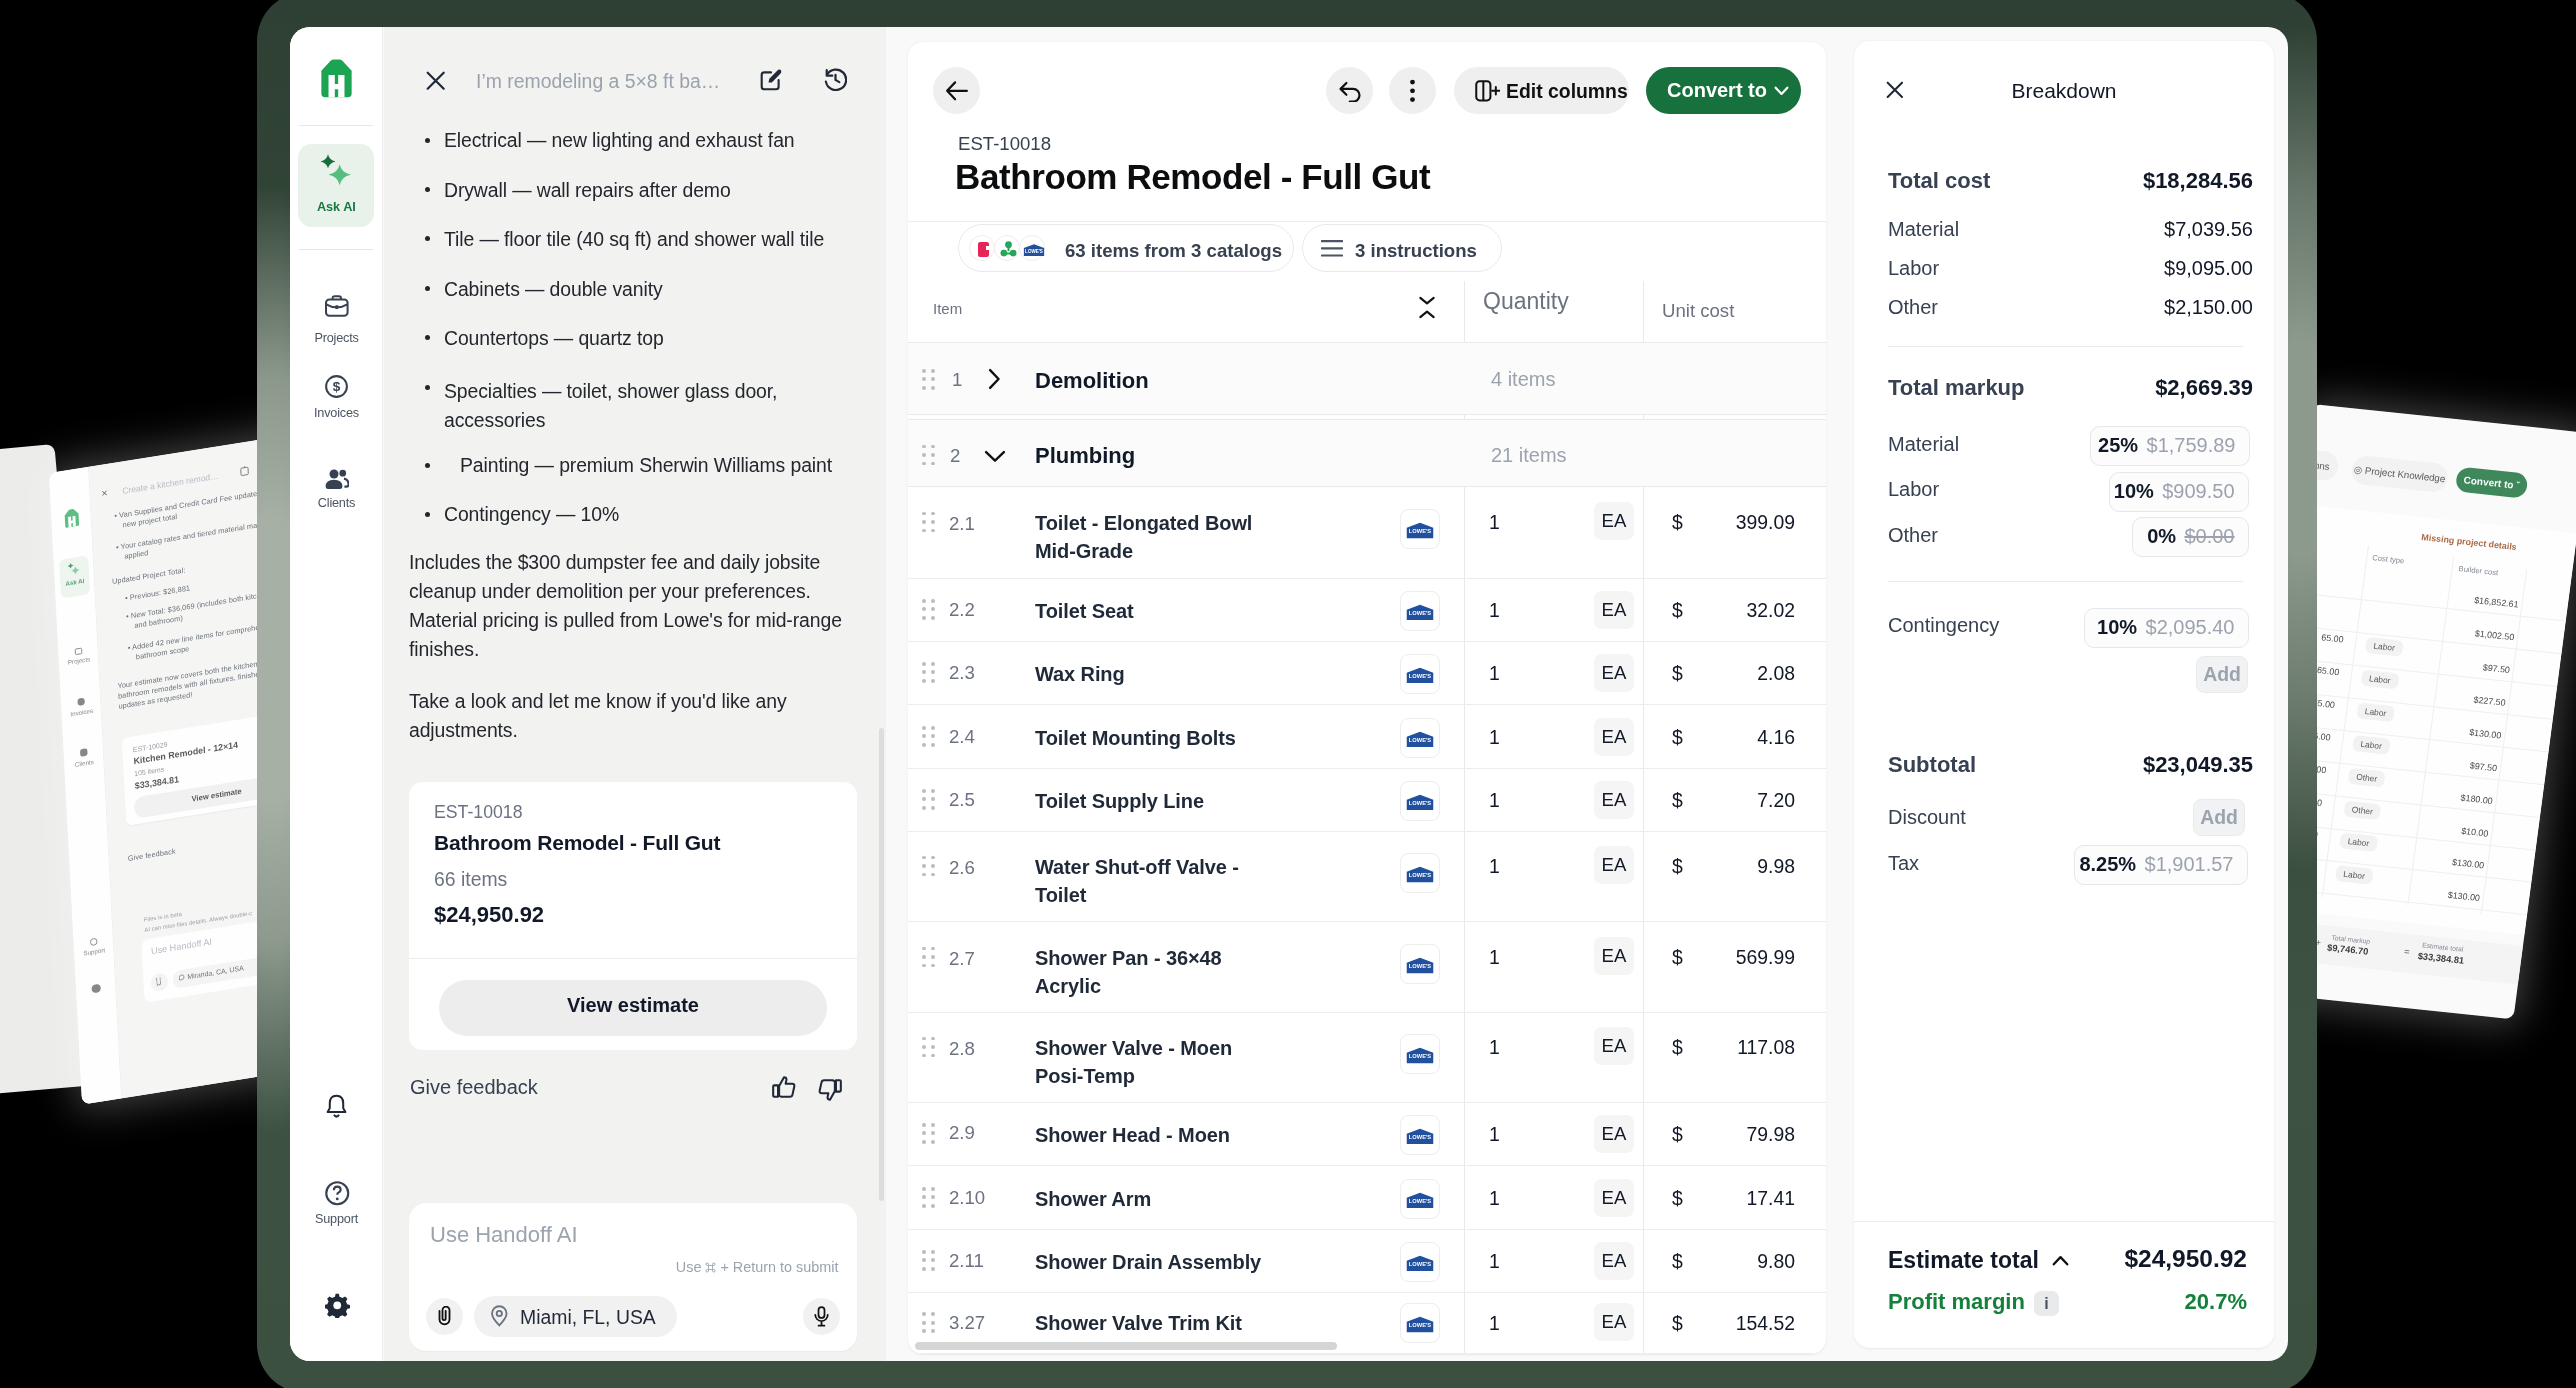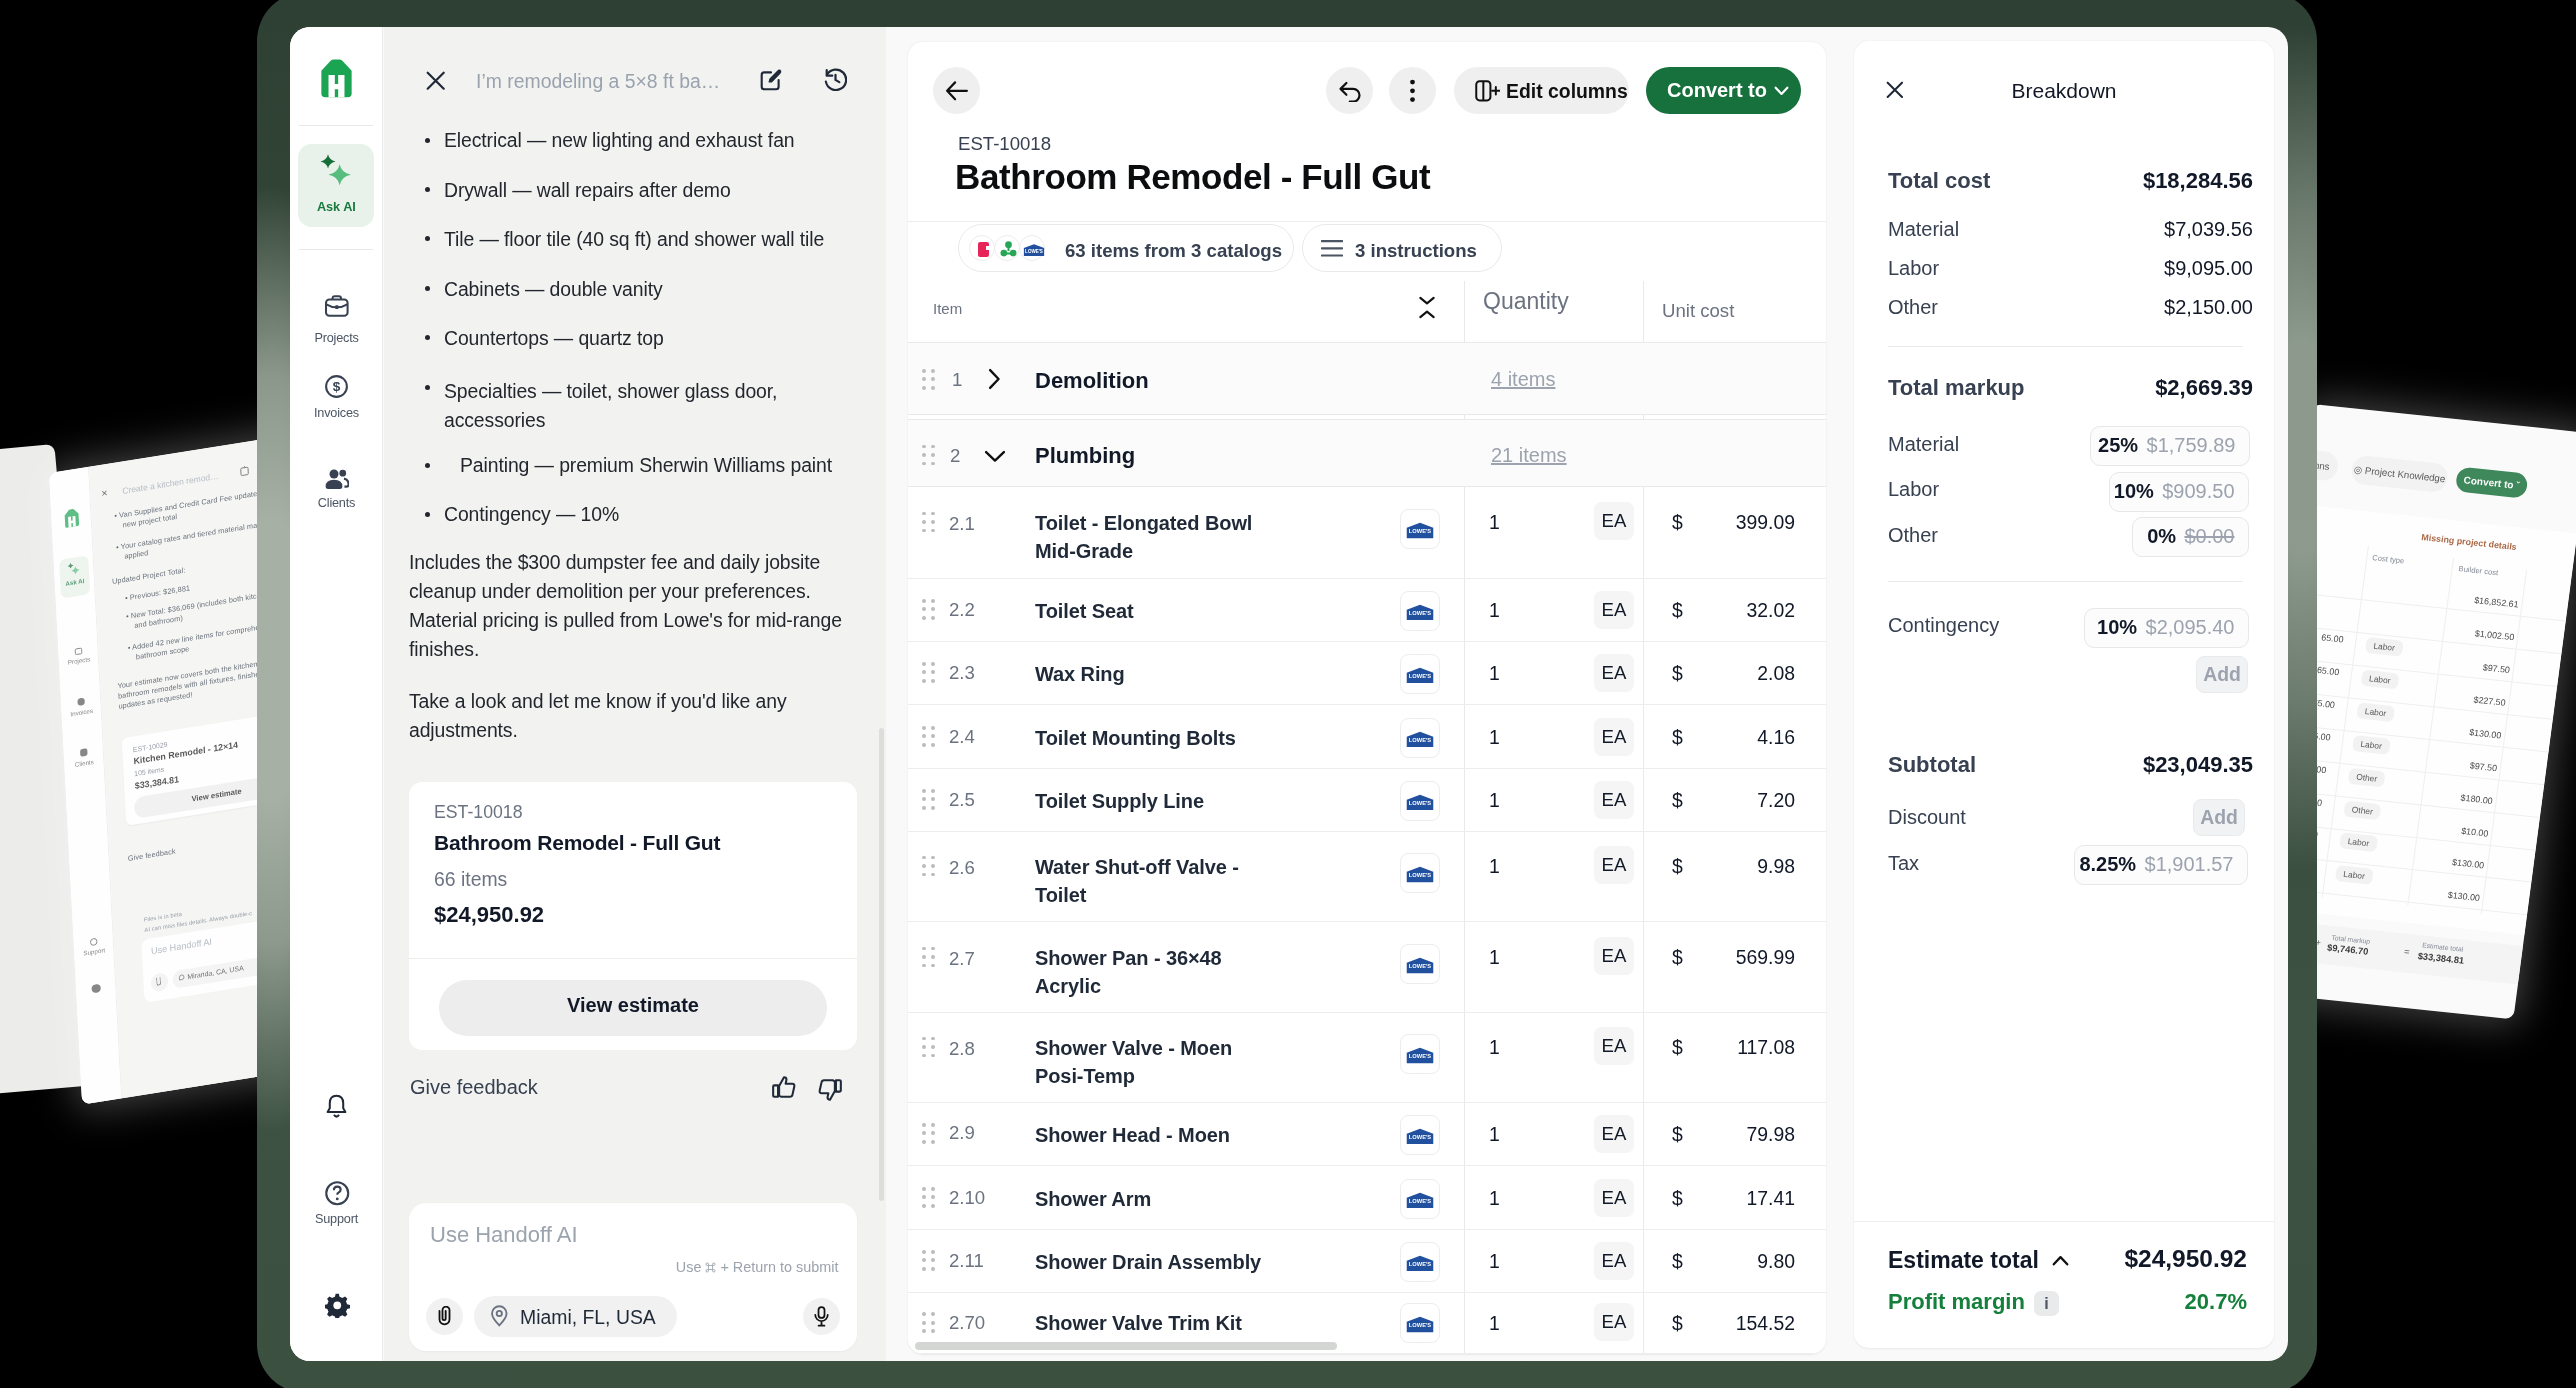--- a/index.html
+++ b/index.html
@@ -85,21 +85,21 @@
 .badd { position:absolute; width:52px; height:37px; border-radius:8.4px; background:#f1f2f3; border:1.3px solid #e9eaeb;
   text-align:center; line-height:35px; font-size:19.4px; font-weight:600; color:#9ca3af; }
 
 .grow { position:absolute; left:0; width:918px; background:#fafbfa; border-top:0.8px solid #e8eae8; border-bottom:0.8px solid #e8eae8; }
 .irow { position:absolute; left:0; width:918px; border-bottom:0.8px solid #eceeec; }
 .dots { position:absolute; left:14.4px; width:13.5px; height:22px; }
 .dots i { position:absolute; width:3.8px; height:3.8px; border-radius:50%; background:#b9bdc2; }
 .rnum { position:absolute; left:41px; font-size:18.6px; color:#6b7280; }
 .rname { position:absolute; left:127px; font-size:20px; font-weight:600; color:#1f2937; letter-spacing:-0.1px; line-height:28px;}
 .gname { position:absolute; left:127px; font-size:22px; font-weight:600; color:#111827; }
-.gitems { position:absolute; left:583px; font-size:20px; color:#9ca3af;text-decoration:underline; }
+.gitems { position:absolute; left:583px; font-size:20px; color:#9ca3af; }
 .lowes { position:absolute; left:492px; width:40px; height:40px; border-radius:8.4px; border:0.8px solid #ececec; background:#fff; }
 .qty1 { position:absolute; left:581px; font-size:19.4px; color:#111827; }
 .ea { position:absolute; left:686px; width:40px; height:38px; border-radius:7.6px; background:#f4f5f4; text-align:center; font-size:18.6px; color:#111827; }
 .dol { position:absolute; left:764px; font-size:19.4px; color:#111827; }
 .prc { position:absolute; right:31px; font-size:19.4px; color:#111827; text-align:right;}
 </style>
 
 </head>
 <body>
 <div id="stage">
@@ -698,21 +698,21 @@
 </div>
 <div class="irow" style="top:1251px;height:61px">
 <div class="dots" style="top:19.4px">
               <i style="left:0px;top:0px"></i>
               <i style="left:8.4px;top:0px"></i>
               <i style="left:0px;top:8.4px"></i>
               <i style="left:8.4px;top:8.4px"></i>
               <i style="left:0px;top:17px"></i>
               <i style="left:8.4px;top:17px"></i>
             </div>
-<div class="rnum" style="top:19.4px">2.70</div>
+<div class="rnum" style="top:19.4px">3.27</div>
 <div class="rname" style="top:16px">Shower Valve Trim Kit</div>
 <div class="lowes" style="top:10px">
               <svg style="position:absolute;left:3.4px;top:11px" width="32" height="17.7" viewBox="0 0 26 16">
                 <path d="M1 6 L13 1.5 L25 6 V15.5 H1 Z" fill="#20509e"></path>
                 <text x="13" y="11.2" font-size="5.2" font-weight="700" fill="#fff" text-anchor="middle" font-family="Liberation Sans">LOWE'S</text>
               </svg>
             </div>
 <div class="qty1" style="top:18.6px">1</div>
 <div class="ea" style="top:10px;line-height:38px">EA</div>
 <div class="dol" style="top:18.6px">$</div>

